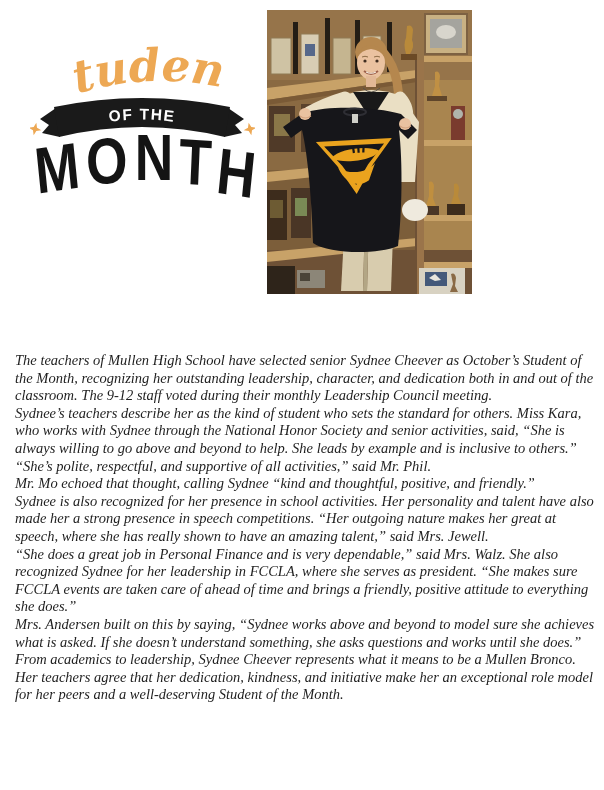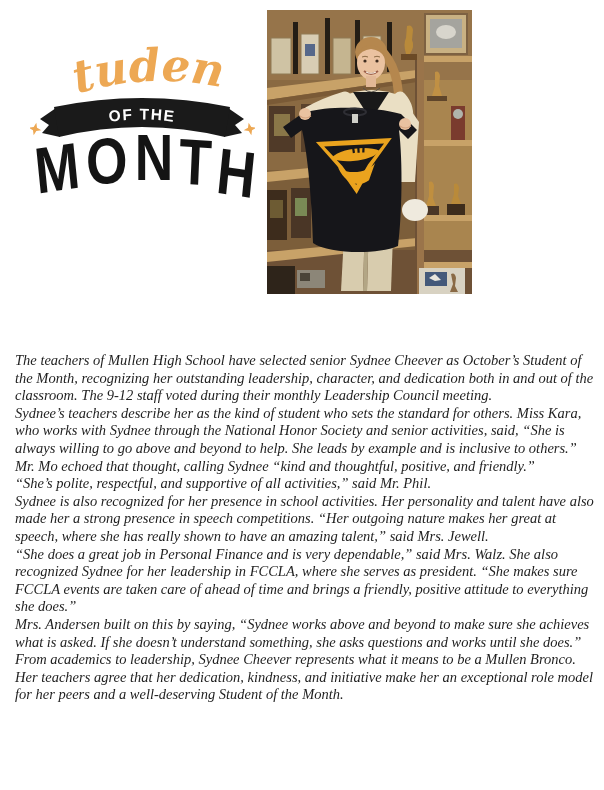--- a/index.html
+++ b/index.html
@@ -222,21 +222,21 @@
         <path d="M 33,106 Q 38,110 44,106" stroke="#d3a27e" stroke-width="1.2" fill="none"></path>
         <circle cx="138" cy="114" r="6" fill="#eac2a0"></circle>
         <path d="M 133,116 Q 138,120 144,116" stroke="#d3a27e" stroke-width="1.2" fill="none"></path>
       </g>
     </svg>
   </div>
 
   <div class="article">
     <p>The teachers of Mullen High School have selected senior Sydnee Cheever as October’s Student of the Month, recognizing her outstanding leadership, character, and dedication both in and out of the classroom. The 9-12 staff voted during their monthly Leadership Council meeting.</p>
     <p>Sydnee’s teachers describe her as the kind of student who sets the standard for others. Miss Kara, who works with Sydnee through the National Honor Society and senior activities, said, “She is always willing to go above and beyond to help. She leads by example and is inclusive to others.”</p>
+    <p>“She’s polite, respectful, and supportive of all activities,” said Mr. Phil.</p>
     <p>Mr. Mo echoed that thought, calling Sydnee “kind and thoughtful, positive, and friendly.”</p>
-    <p>“She’s polite, respectful, and supportive of all activities,” said Mr. Phil.</p>
     <p>Sydnee is also recognized for her presence in school activities. Her personality and talent have also made her a strong presence in speech competitions. “Her outgoing nature makes her great at speech, where she has really shown to have an amazing talent,” said Mrs. Jewell.</p>
     <p>“She does a great job in Personal Finance and is very dependable,” said Mrs. Walz. She also recognized Sydnee for her leadership in FCCLA, where she serves as president. “She makes sure FCCLA events are taken care of ahead of time and brings a friendly, positive attitude to everything she does.”</p>
-    <p>Mrs. Andersen built on this by saying, “Sydnee works above and beyond to make sure she achieves what is asked. If she doesn’t understand something, she asks questions and works until she does.”</p>
+    <p>Mrs. Andersen built on this by saying, “Sydnee works above and beyond to model sure she achieves what is asked. If she doesn’t understand something, she asks questions and works until she does.”</p>
     <p>From academics to leadership, Sydnee Cheever represents what it means to be a Mullen Bronco. Her teachers agree that her dedication, kindness, and initiative make her an exceptional role model for her peers and a well-deserving Student of the Month.</p>
   </div>
 
 </div>
 
 </body></html>

